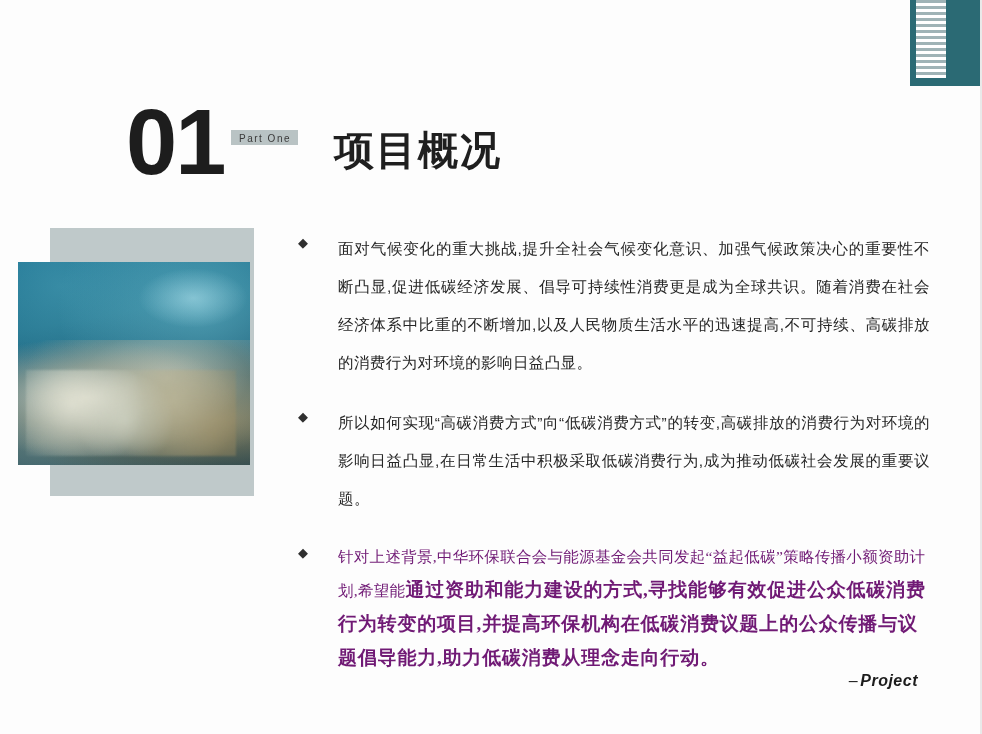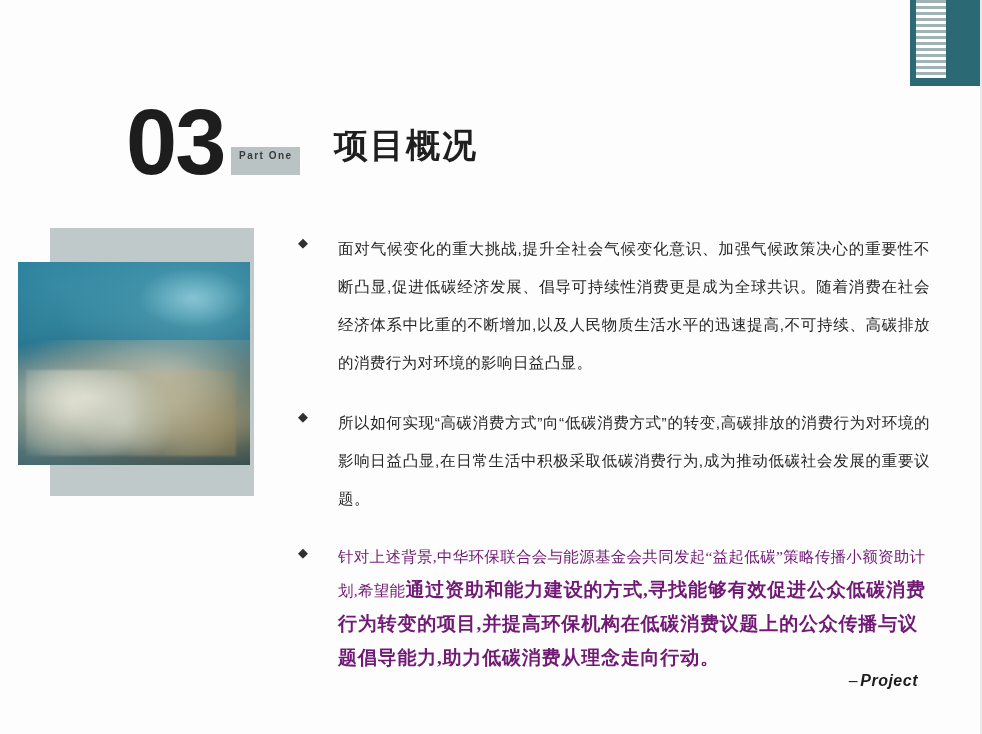--- a/index.html
+++ b/index.html
@@ -62,33 +62,33 @@
     font-size: 92px;
     font-weight: bold;
     letter-spacing: -2px;
     color: #1d1d1d;
     line-height: 1;
     font-family: "Liberation Sans", sans-serif;
   }
   .part-tag {
     position: absolute;
     left: 231px;
-    top: 147px;
+    top: 130px;
     background: #b9c3c4;
     color: #3a3a3a;
     font-size: 10px;
-    font-weight: bold;
+    font-weight: normal;
     letter-spacing: 1.5px;
-    padding: 3px 7px 14px 8px;
+    padding: 3px 7px 1px 8px;
   }
   .title {
     position: absolute;
     left: 334px;
     top: 123px;
-    font-size: 34px;
+    font-size: 40px;
     font-weight: bold;
     color: #1f1f1f;
     letter-spacing: 2px;
     text-align: center;
   }
 
   
   .img-shadow {
     position: absolute;
     left: 50px;
@@ -220,21 +220,21 @@
 </style>
 </head>
 <body>
 
 <div class="slide">
 
   <div class="tr-deco"></div>
   <div class="tr-deco-bar"></div>
   <div class="tr-deco-stripes"></div>
 
-  <div class="num">03</div>
+  <div class="num">01</div>
   <div class="part-tag">Part One</div>
   <div class="title">项目概况</div>
 
   <div class="img-shadow"></div>
   <div class="photo">
     <div class="sea"></div>
     <div class="glint"></div>
     <div class="reef"></div>
     <div class="reef2"></div>
   </div>

